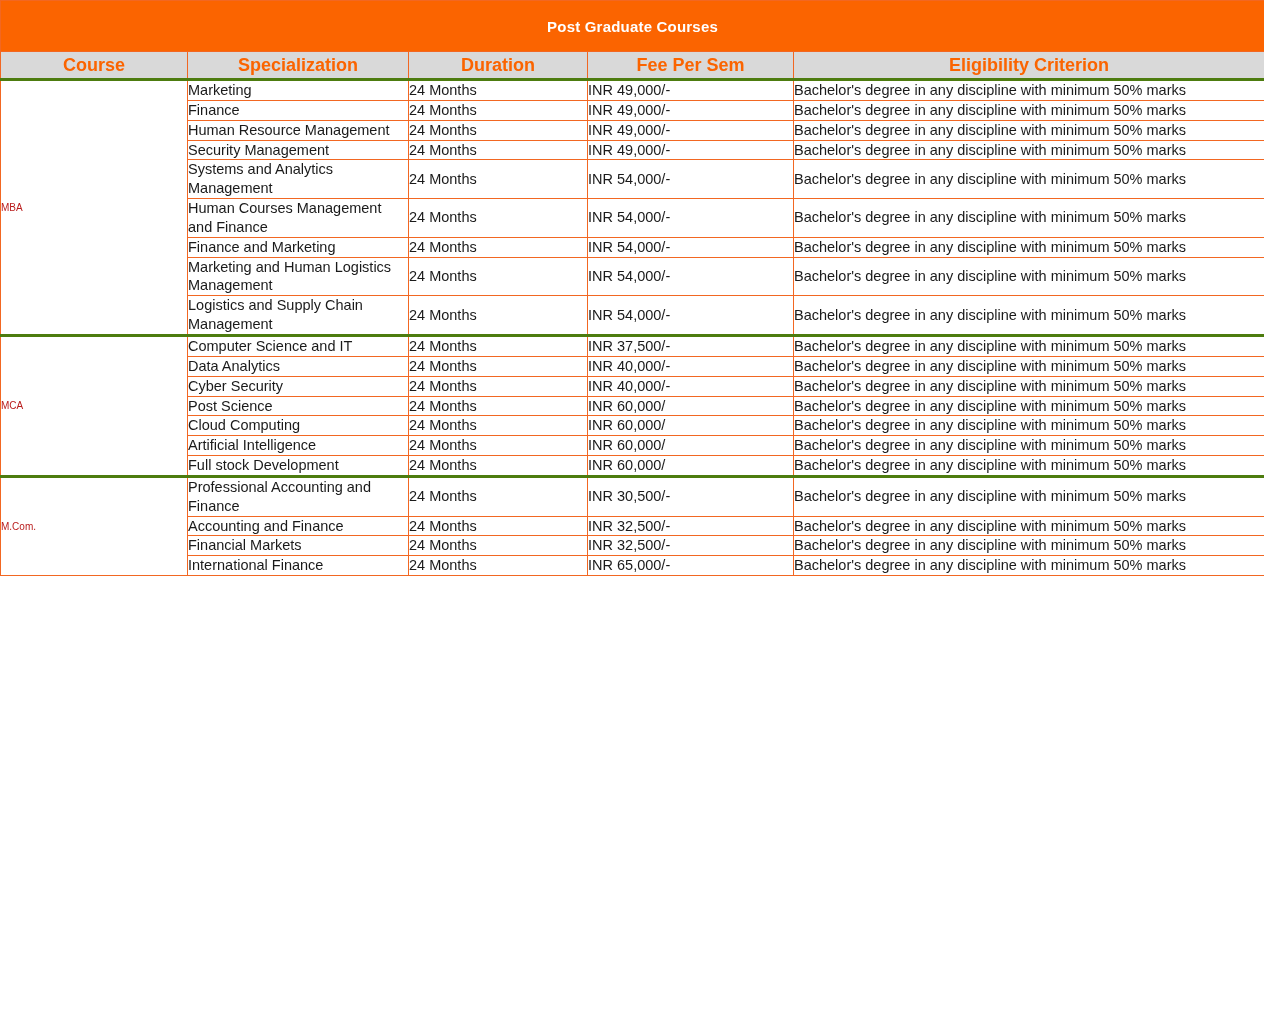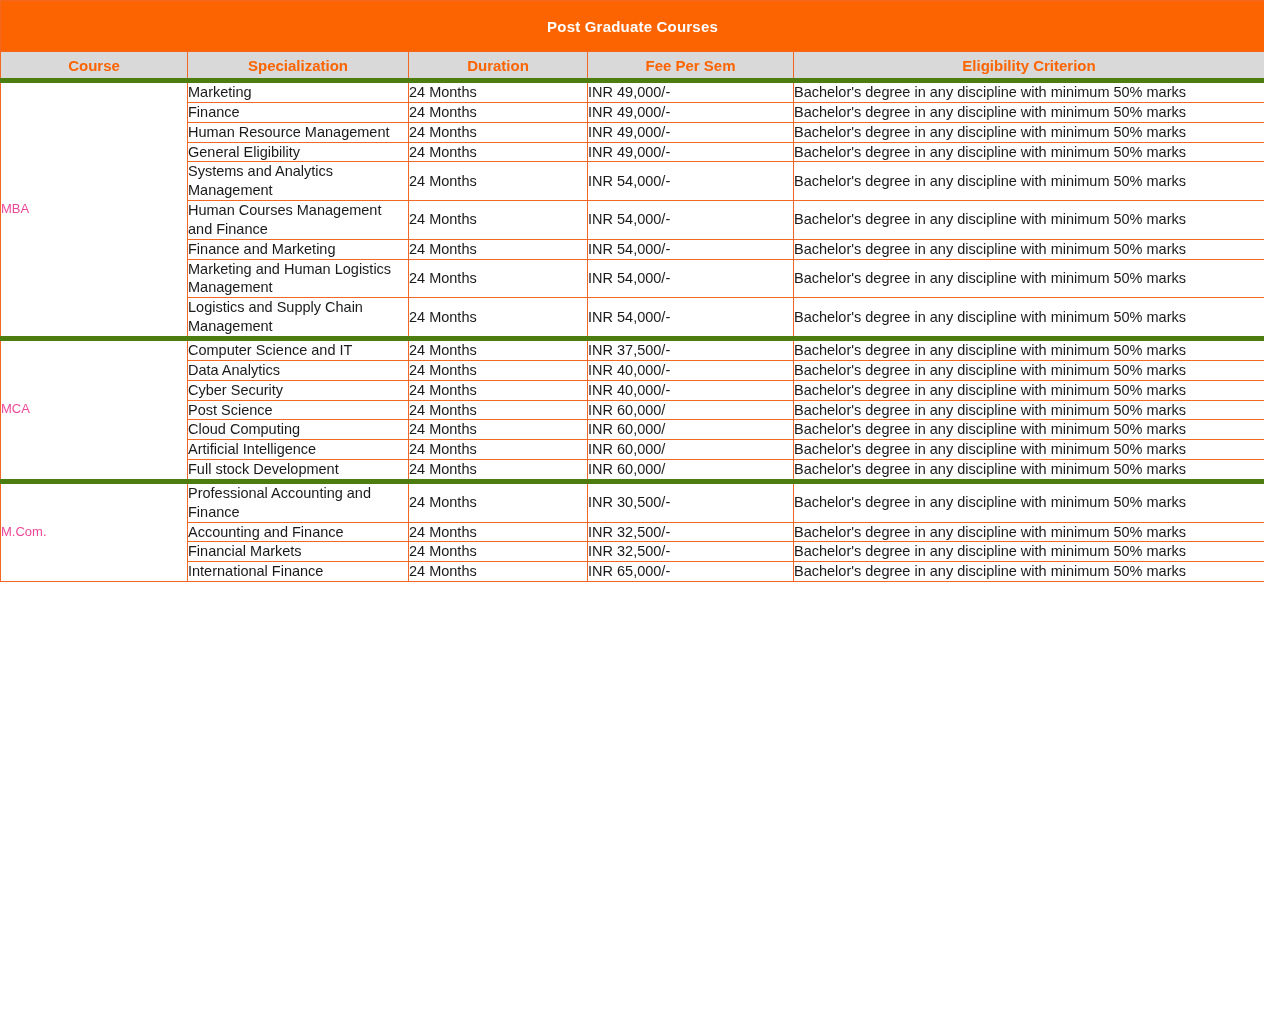--- a/index.html
+++ b/index.html
@@ -39,45 +39,45 @@
     border-left: 1px solid #fb6400;
     border-right: 1px solid #fb6400;
     border-top: 1px solid #fb6400;
     margin-top: 24px;
   }
 
   
   .col-head {
     background: #d9d9d9;
     color: #fb6400;
-    font-size: 15px;
+    font-size: 18px;
     font-weight: bold;
     text-align: center;
     height: 26px;
     padding: 2px 0 4px 0;
   }
 
   
   .cell {
     font-size: 14.5px;
     color: #1a1a1a;
     line-height: 1.30;
     padding: 7px 6px 7px 7px;
   }
   .cell-course {
     border-left: none;
     border-top: none;
     border-bottom: none;
     padding-left: 5px;
-    font-size: 13px;
-    color: #ec4899;
+    font-size: 10px;
+    color: #b91c1c;
     vertical-align: middle;
   }
   .course-group-start td {
-    border-top: 5px solid #4d7c0f;
+    border-top: 3px solid #4d7c0f;
   }
 
   
   col.c-course  { width: 187px; }
   col.c-spec    { width: 221px; }
   col.c-dur     { width: 179px; }
   col.c-fee     { width: 206px; }
   col.c-elig    { width: 471px; }
 
   .nowrap { white-space: nowrap; margin-left: 22px; }
@@ -121,21 +121,21 @@
         <td class="cell">INR 49,000/-</td>
         <td class="cell nowrap">Bachelor's degree in any discipline with minimum 50% marks</td>
       </tr>
       <tr>
         <td class="cell">Human Resource Management</td>
         <td class="cell">24 Months</td>
         <td class="cell">INR 49,000/-</td>
         <td class="cell nowrap">Bachelor's degree in any discipline with minimum 50% marks</td>
       </tr>
       <tr>
-        <td class="cell">General Eligibility</td>
+        <td class="cell">Security Management</td>
         <td class="cell">24 Months</td>
         <td class="cell">INR 49,000/-</td>
         <td class="cell nowrap">Bachelor's degree in any discipline with minimum 50% marks</td>
       </tr>
       <tr>
         <td class="cell">Systems and Analytics Management</td>
         <td class="cell">24 Months</td>
         <td class="cell">INR 54,000/-</td>
         <td class="cell nowrap">Bachelor's degree in any discipline with minimum 50% marks</td>
       </tr>

